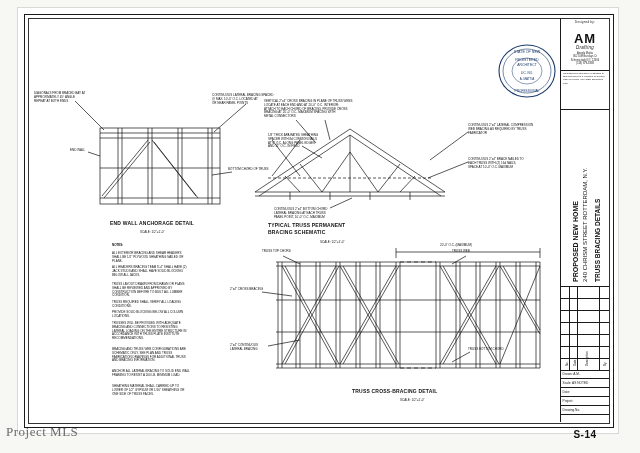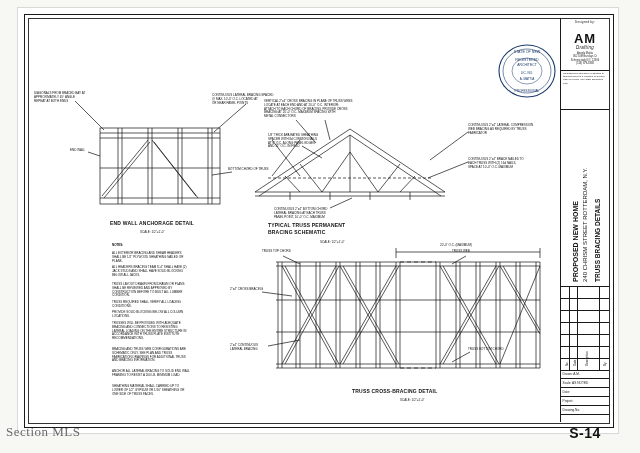--- a/index.html
+++ b/index.html
@@ -32,21 +32,21 @@
   .tb-project .p3{position:absolute;left:33px;top:172px;font-size:6.5px;font-weight:bold;color:#111;}
 
   .tb-revs{position:absolute;left:0;top:268px;width:48px;height:84px;border-bottom:1px solid #1b1b1b;}
   .tb-revs .hdr{position:absolute;font-size:3px;color:#222;}
   .tb-revs .vline{position:absolute;top:0;width:0;border-left:1px solid #1b1b1b;height:84px;}
   .tb-revs .hline{position:absolute;left:0;width:48px;border-top:1px solid #1b1b1b;}
 
   .tb-fields{position:absolute;left:0;top:352px;width:48px;height:54px;}
   .tb-fields div{font-size:3.2px;color:#222;border-bottom:1px solid #1b1b1b;height:9px;line-height:9px;padding-left:1.5px;box-sizing:border-box;}
   .tb-sheet{position:absolute;left:0;top:406px;width:48px;height:16px;text-align:center;}
-  .tb-sheet span{font-size:14px;font-weight:bold;color:#111;letter-spacing:.5px;}
+  .tb-sheet span{font-size:10px;font-weight:bold;color:#111;letter-spacing:.5px;}
 
   
   .seal{position:absolute;left:497px;top:42px;width:60px;height:58px;}
   .seal svg{display:block;}
 
   
   .t{position:absolute;font-size:3px;color:#111;line-height:3.8px;white-space:pre;}
   .t.b{font-weight:bold;}
   .cap{position:absolute;font-size:5px;font-weight:bold;color:#111;letter-spacing:.2px;}
   .scale{position:absolute;font-size:3px;color:#111;}
@@ -308,14 +308,14 @@
       <div>Date:</div>
       <div>Project:</div>
       <div>Drawing No.</div>
     </div>
 
     <div class="tb-sheet">
       <span>S-14</span>
     </div>
   </div>
 
-  <div class="wm">Section MLS</div>
+  <div class="wm">Project MLS</div>
 </div>
 
 </body></html>

